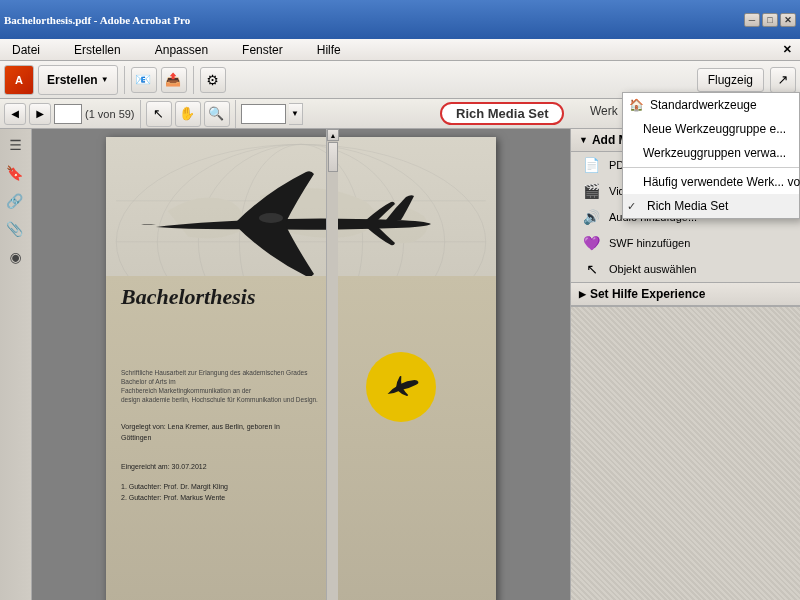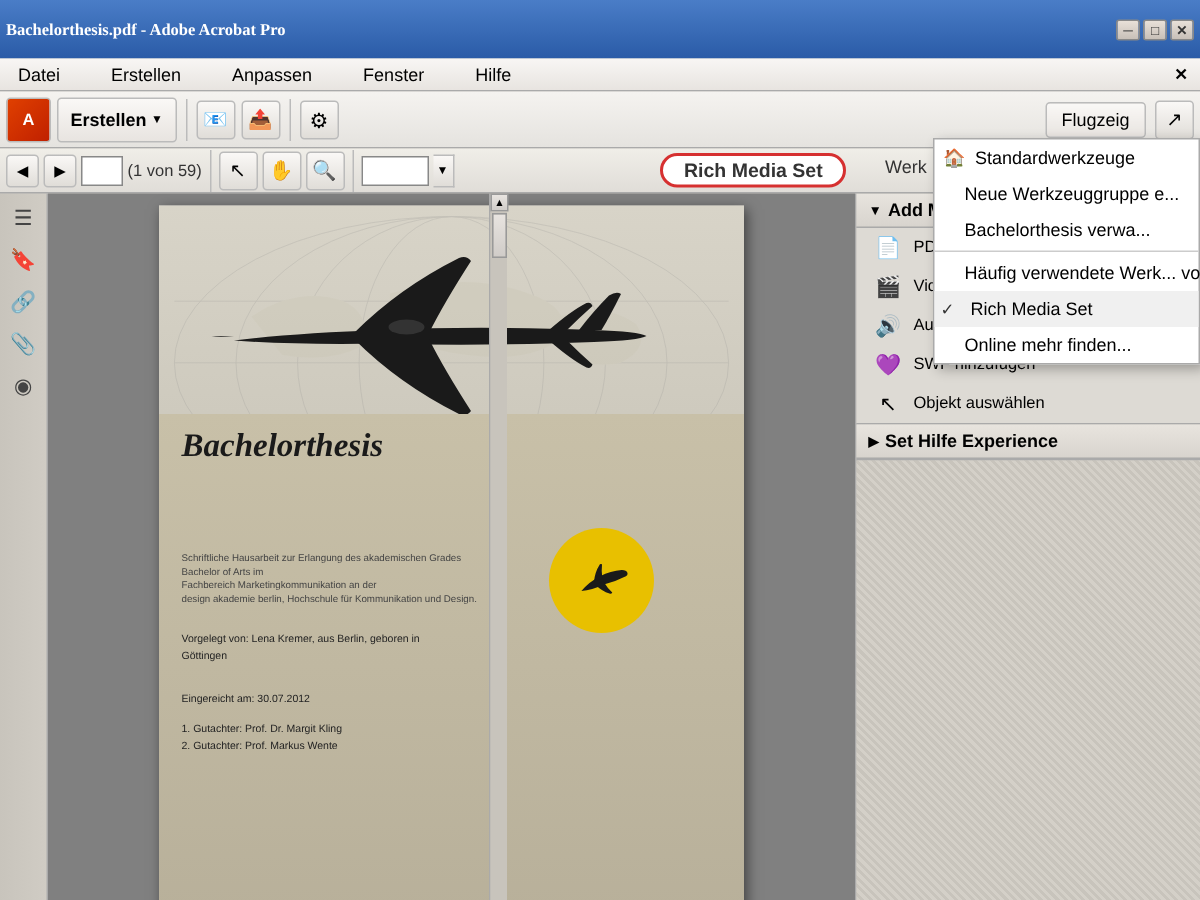--- a/index.html
+++ b/index.html
@@ -543,28 +543,25 @@
   <div class="dropdown-overlay-container">
 
     <div class="dropdown-item" style="padding-left:6px;">
       <span style="font-size:12px;">🏠</span>
       <span>Standardwerkzeuge</span>
     </div>
     <div class="dropdown-item">
       <span>Neue Werkzeuggruppe e...</span>
     </div>
     <div class="dropdown-item">
-      <span>Bachelorthesis verwa...</span>
+      <span>Werkzeuggruppen verwa...</span>
     </div>
     <div class="dropdown-separator"></div>
     <div class="dropdown-item">
       <span>Häufig verwendete Werk... vollständig</span>
     </div>
     <div class="dropdown-item checked" style="padding-left:4px;background:#f0f0f0;">
       <span class="check-mark">✓</span>
       <span>Rich Media Set</span>
     </div>
-    <div class="dropdown-item">
-      <span>Online mehr finden...</span>
-    </div>
   </div>
 
 </div>
 
 </body></html>

